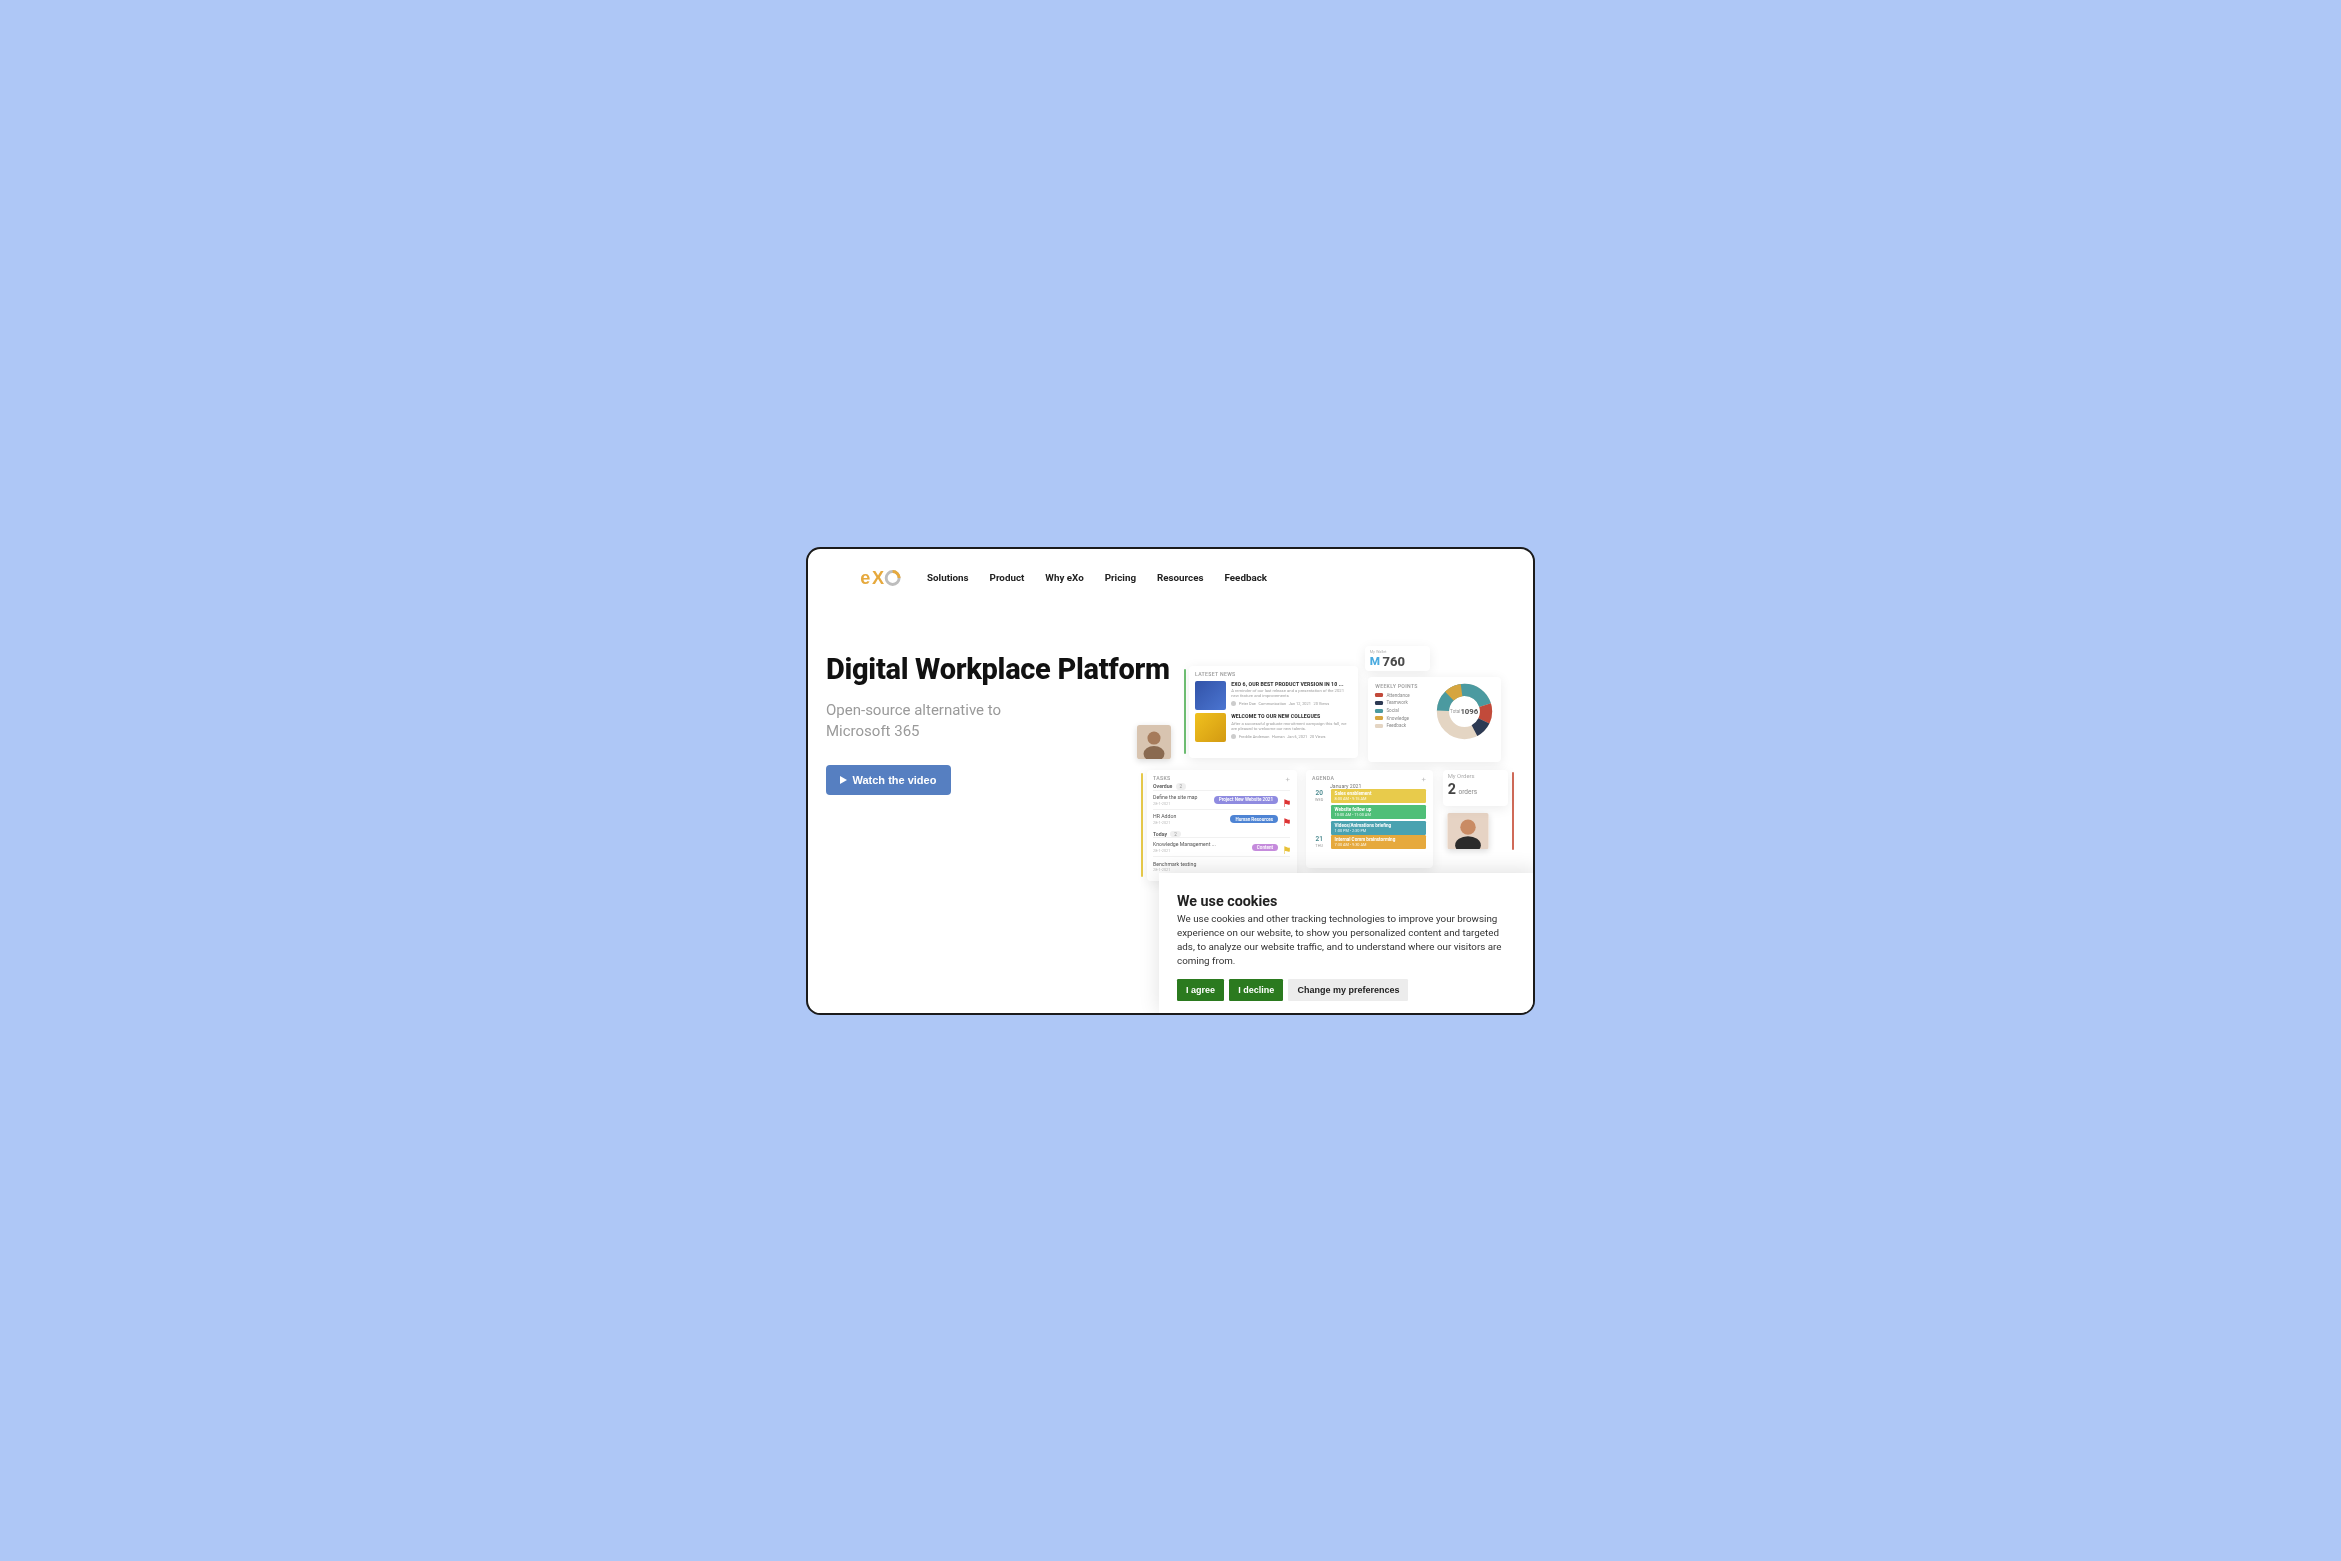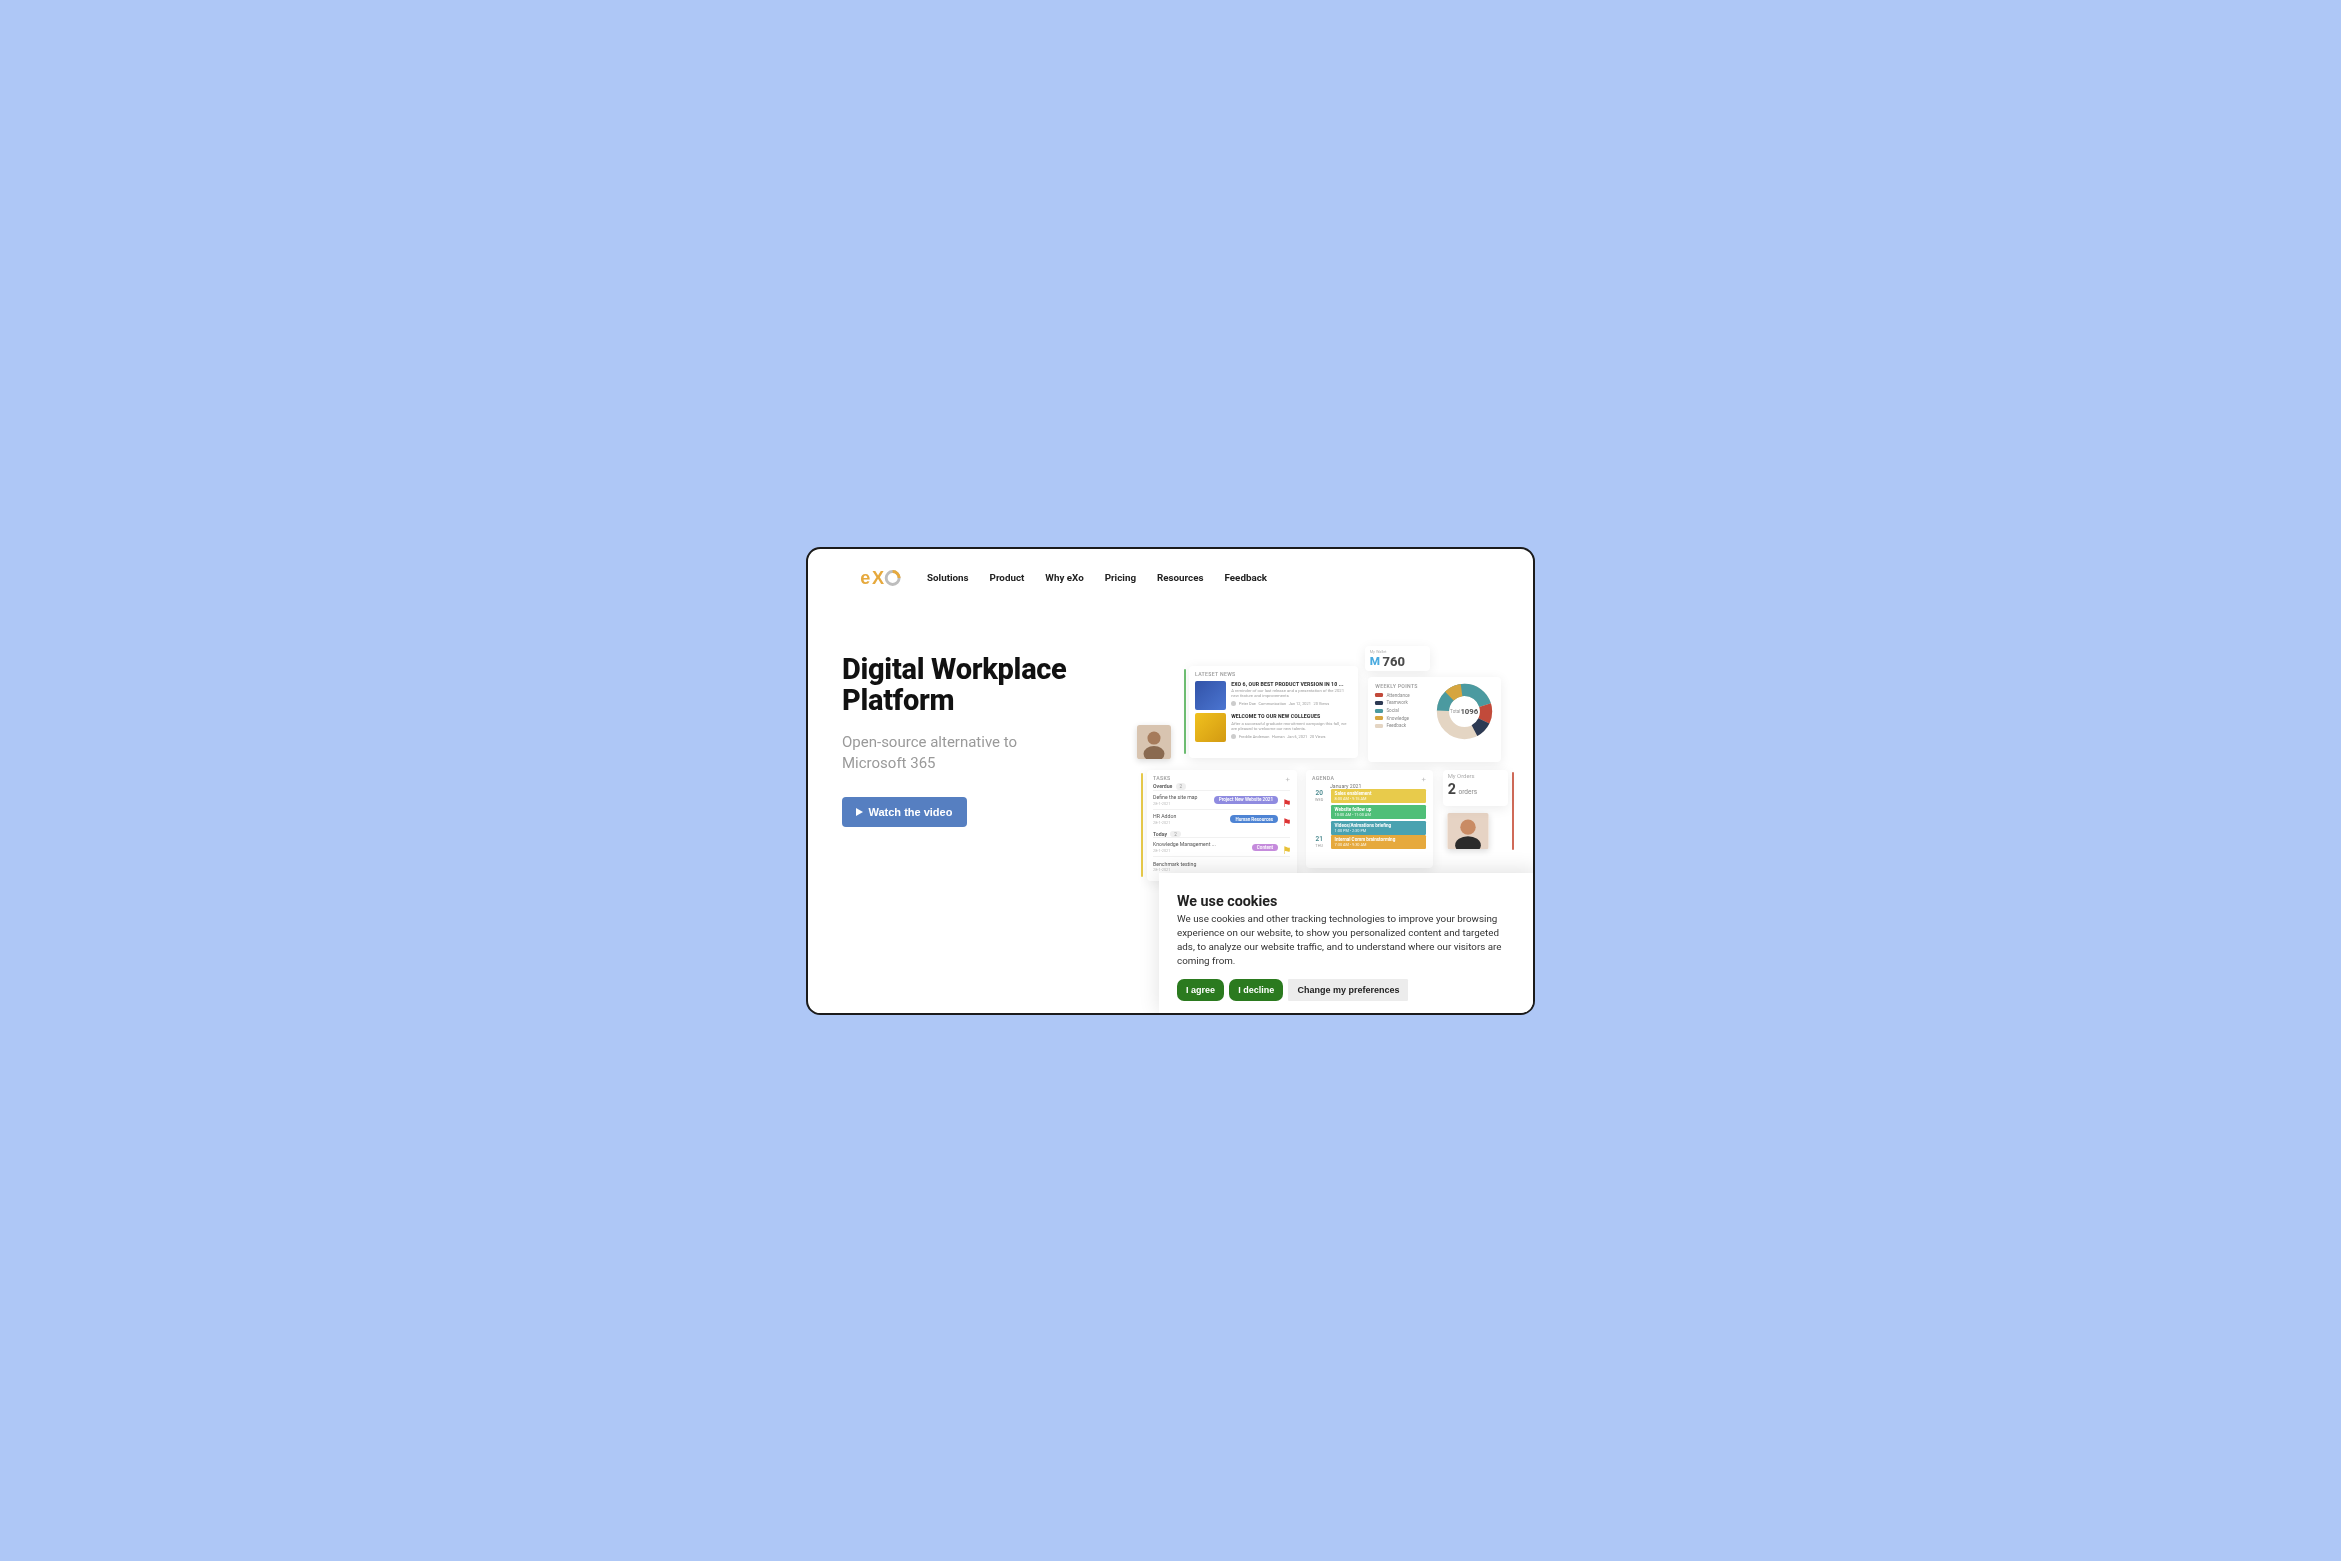--- a/index.html
+++ b/index.html
@@ -51,21 +51,21 @@
     white-space: nowrap;
   }
   
   .hero {
     display: flex;
     align-items: flex-start;
     padding: 65px 0 0 0;
     position: relative;
   }
   .hero-left {
-    padding-left: 34px;
+    padding-left: 18px;
     width: 50%;
   }
   .hero-title {
     font-size: 29px;
     line-height: 1.1;
     font-weight: 800;
     color: #111;
     letter-spacing: -0.3px;
   }
   .hero-subtitle {
@@ -214,21 +214,21 @@
     right: -3.9px;
     bottom: -3.9px;
     background: #fff;
     box-shadow: 0 -2.6px 19.5px rgba(0,0,0,0.12);
     padding: 19.5px 18px 15.6px 18px;
   }
   .cookie-title { font-size: 14.3px; font-weight: 700; color:#222; margin-bottom: 3px; }
   .cookie-text { font-size: 9.8px; line-height: 1.45; color:#333; }
   .cookie-actions { margin-top: 10.4px; display:flex; gap:5.2px; }
   .cookie-btn { border:none; padding:5.9px 9px; font-size:9px; font-weight:700; cursor:pointer; border-radius:1.3px; }
-  .btn-green { background:#2b7a1f; color:#fff;border-radius:7px; }
+  .btn-green { background:#2b7a1f; color:#fff; }
   .btn-grey { background:#ececec; color:#222; }
 </style>
 </head>
 <body>
 
 <div class="window-frame">
   <div class="window-content">
 
     <header class="site-header">
       <div class="logo">

